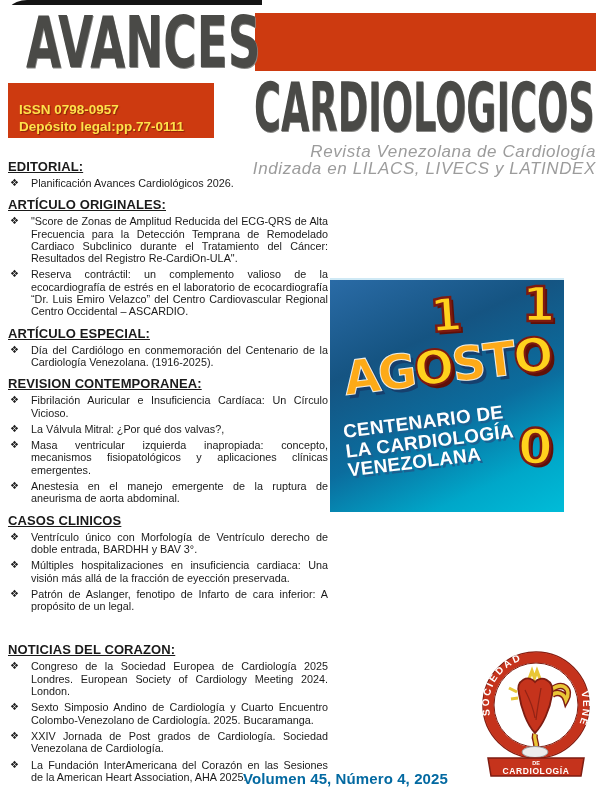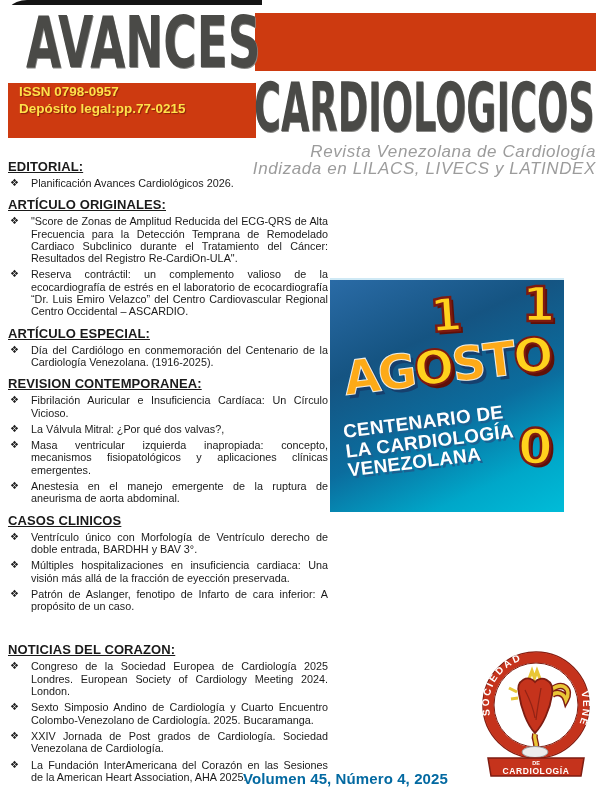--- a/index.html
+++ b/index.html
@@ -19,22 +19,22 @@
   .topbar{position:absolute;left:0;top:0;width:262px;height:5px;background:#141414;}
   .red-block-top{position:absolute;left:255px;top:13px;width:341px;height:58px;background:var(--red);}
   .title-avances{
     position:absolute;left:26px;top:4px;margin:0;z-index:3;
     font-family:"DejaVu Sans", sans-serif;font-weight:bold;
     font-size:71px;line-height:78px;color:var(--title-gray);
     transform:scaleX(.64);transform-origin:left top;white-space:nowrap;
     text-shadow:1px 1px 0 #8a8a88;
   }
   .issn-banner{
-    position:absolute;left:8px;top:83px;width:248px;height:55px;
-    background:var(--red);padding:0 0 0 11px;z-index:2;
+    position:absolute;left:8px;top:83px;width:206px;height:55px;
+    background:var(--red);padding:18px 0 0 11px;z-index:2;
     color:#ffe14a;font-weight:bold;font-size:13.5px;line-height:17px;
     text-shadow:1px 1px 1px rgba(60,0,0,.45);
   }
   .title-cardio{
     position:absolute;left:254px;top:70px;margin:0;z-index:3;
     font-family:"DejaVu Sans", sans-serif;font-weight:bold;
     font-size:68px;line-height:75px;color:var(--title-gray);
     transform:scaleX(.54);transform-origin:left top;white-space:nowrap;
     text-shadow:1px 1px 0 #8a8a88;
   }
@@ -111,21 +111,21 @@
 </head>
 <body>
 
 <div class="page">
 
   <div class="topbar"></div>
   <div class="red-block-top"></div>
   <h1 class="title-avances">AVANCES</h1>
   <div class="issn-banner">
     <div>ISSN 0798-0957</div>
-    <div>Depósito legal:pp.77-0215</div>
+    <div>Depósito legal:pp.77-0111</div>
   </div>
   <h1 class="title-cardio">CARDIOLOGICOS</h1>
   <div class="subtitle">
     <div>Revista Venezolana de Cardiología</div>
     <div>Indizada en LILACS, LIVECS y LATINDEX</div>
   </div>
 
   <main class="toc" id="toc">
     <section class="toc-section">
       <h2 class="toc-heading">EDITORIAL:</h2>
@@ -195,21 +195,21 @@
       <span class="item-text">Ventrículo único con Morfología de Ventrículo derecho de doble entrada, BARDHH y BAV 3°.</span>
     </li>
 
     <li class="toc-item">
       <span class="bullet">❖</span>
       <span class="item-text">Múltiples hospitalizaciones en insuficiencia cardiaca: Una visión más allá de la fracción de eyección preservada.</span>
     </li>
 
     <li class="toc-item">
       <span class="bullet">❖</span>
-      <span class="item-text">Patrón de Aslanger, fenotipo de Infarto de cara inferior: A propósito de un caso.</span>
+      <span class="item-text">Patrón de Aslanger, fenotipo de Infarto de cara inferior: A propósito de un legal.</span>
     </li>
   </ul>
     </section>
 
     <section class="toc-section">
       <h2 class="toc-heading">NOTICIAS DEL CORAZON:</h2>
       <ul class="toc-items">
     <li class="toc-item">
       <span class="bullet">❖</span>
       <span class="item-text">Congreso de la Sociedad Europea de Cardiología 2025 Londres. European Society of Cardiology Meeting 2024. London.</span>

